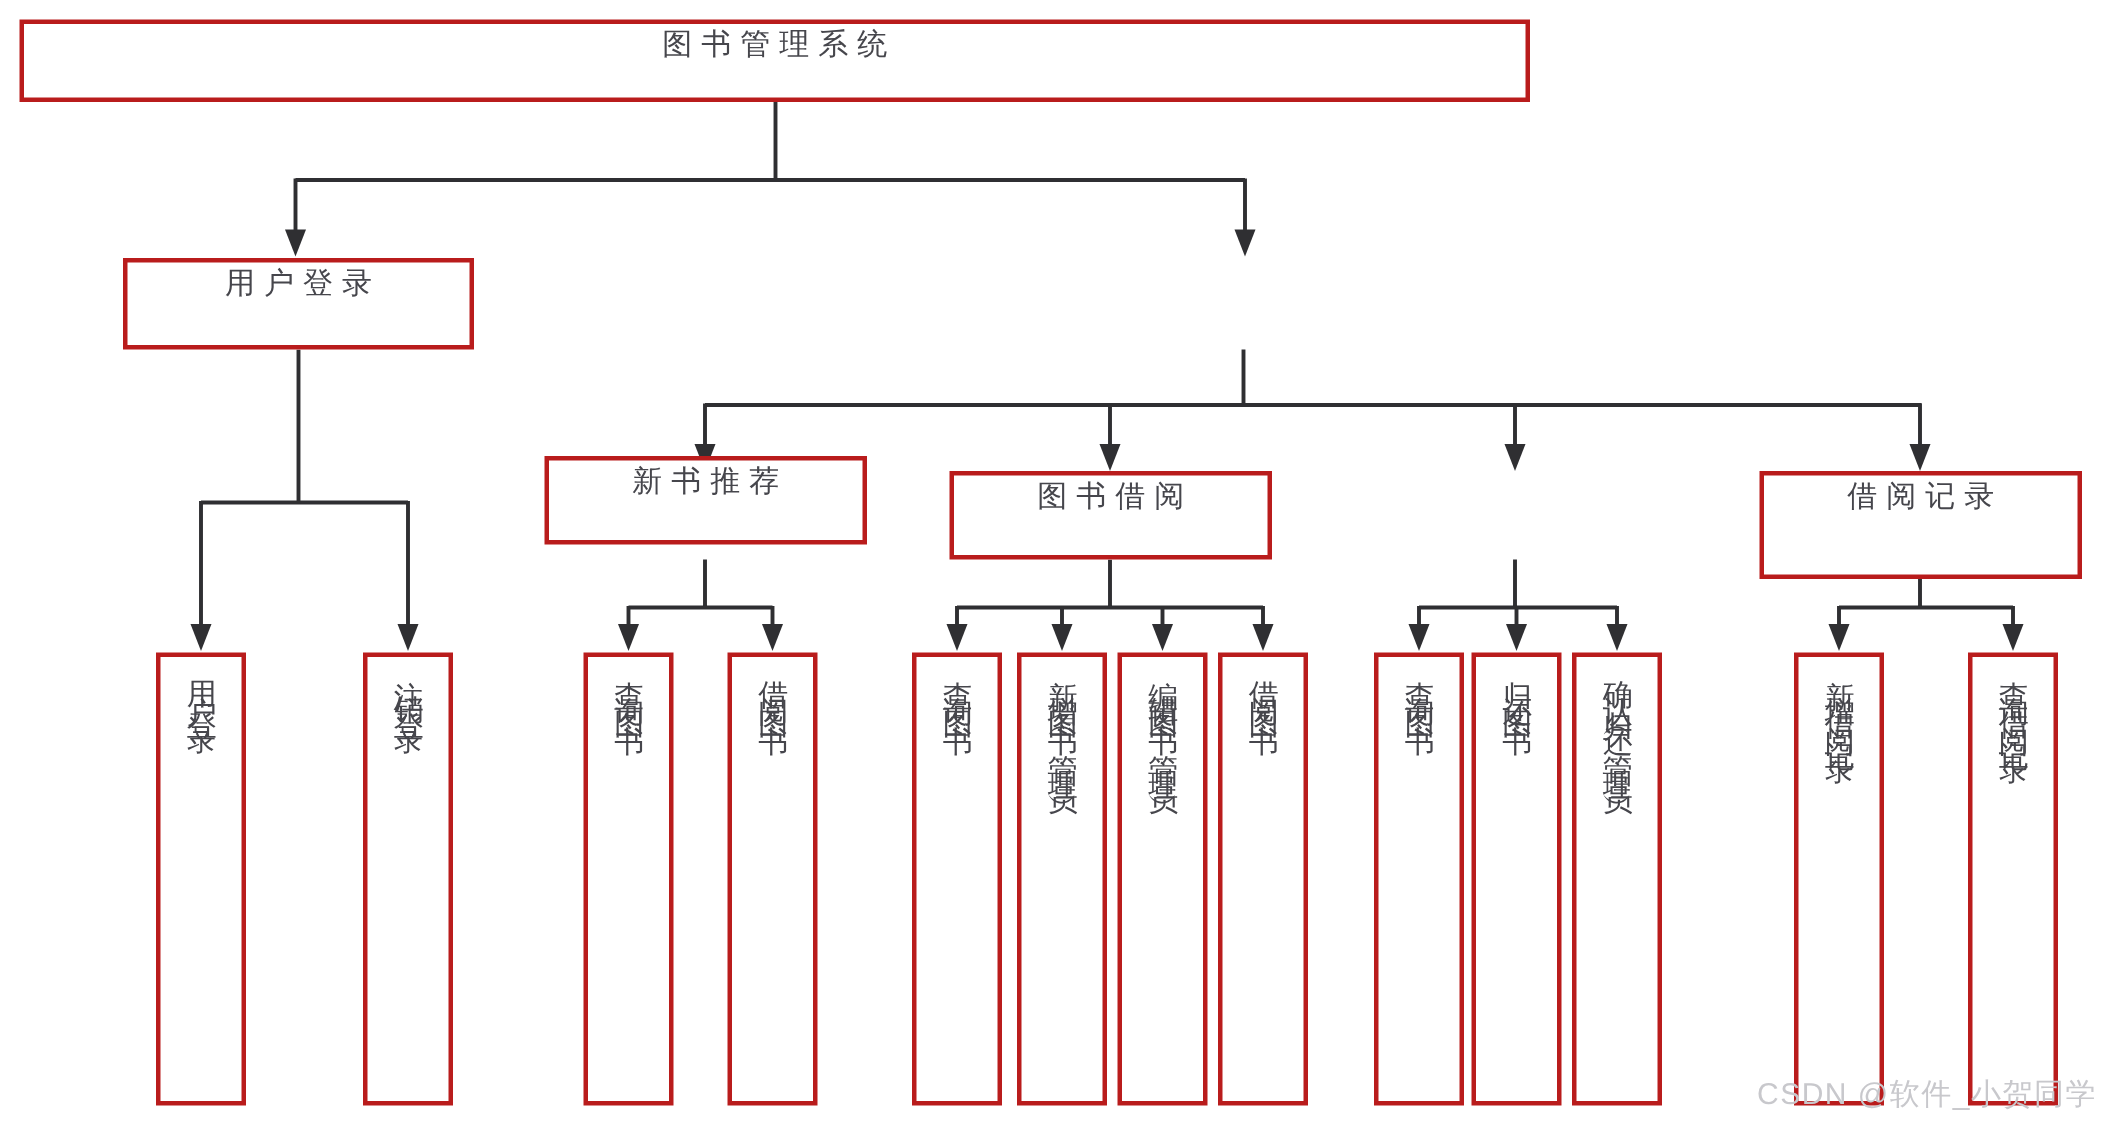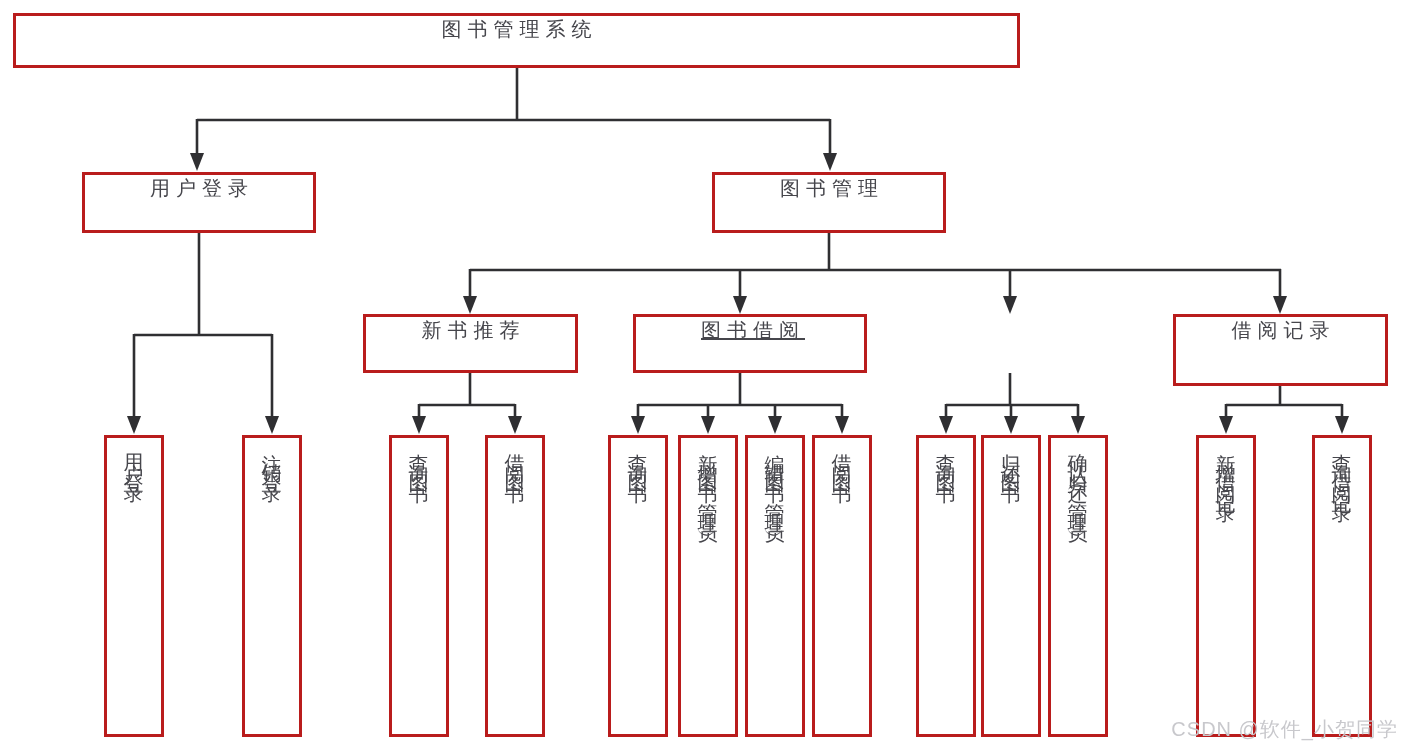--- a/index.html
+++ b/index.html
@@ -33,22 +33,22 @@
     text-orientation:mixed;
     font-size:20px;
     line-height:1.1;
     letter-spacing:10px;
     margin-bottom:-10px;
     white-space:nowrap;
   }
   #root     { left:13px;  top:13px;  width:1007px; height:55px; }
   #n-login  { left:82px;  top:172px; width:234px;  height:61px; }
   #n-mgmt   { left:712px; top:172px; width:234px;  height:61px; }
-  #n-newbook{ left:363px; top:314px; width:215px;  height:59px; }
-  #n-borrow { left:633px; top:314px; width:234px;  height:59px;text-decoration:underline; }
+  #n-newbook{ left:363px; top:304px; width:215px;  height:59px; }
+  #n-borrow { left:633px; top:314px; width:215px;  height:59px; }
   #n-current{ left:903px; top:314px; width:215px;  height:59px; }
   #n-record { left:1173px;top:314px; width:215px;  height:72px; }
   #l1 { left:104px; }  #l2 { left:242px; }
   #l3 { left:389px; }  #l4 { left:485px; }
   #l5 { left:608px; }  #l6 { left:678px; }
   #l7 { left:745px; }  #l8 { left:812px; }
   #l9 { left:916px; }  #l10{ left:981px; }
   #l11{ left:1048px; } #l12{ left:1196px; }
   #l13{ left:1312px; }
   .watermark {
@@ -105,23 +105,20 @@
     </g>
   </svg>
 
   <div class="node h-node" id="root">
     <span>图书管理系统</span>
   </div>
 
   <div class="node h-node" id="n-login">
     <span>用户登录</span>
   </div>
-  <div class="node h-node" id="n-mgmt">
-    <span>图书管理</span>
-  </div>
 
   <div class="node h-node" id="n-newbook">
     <span>新书推荐</span>
   </div>
   <div class="node h-node" id="n-borrow">
     <span>图书借阅</span>
   </div>
   <div class="node h-node" id="n-record">
     <span>借阅记录</span>
   </div>

